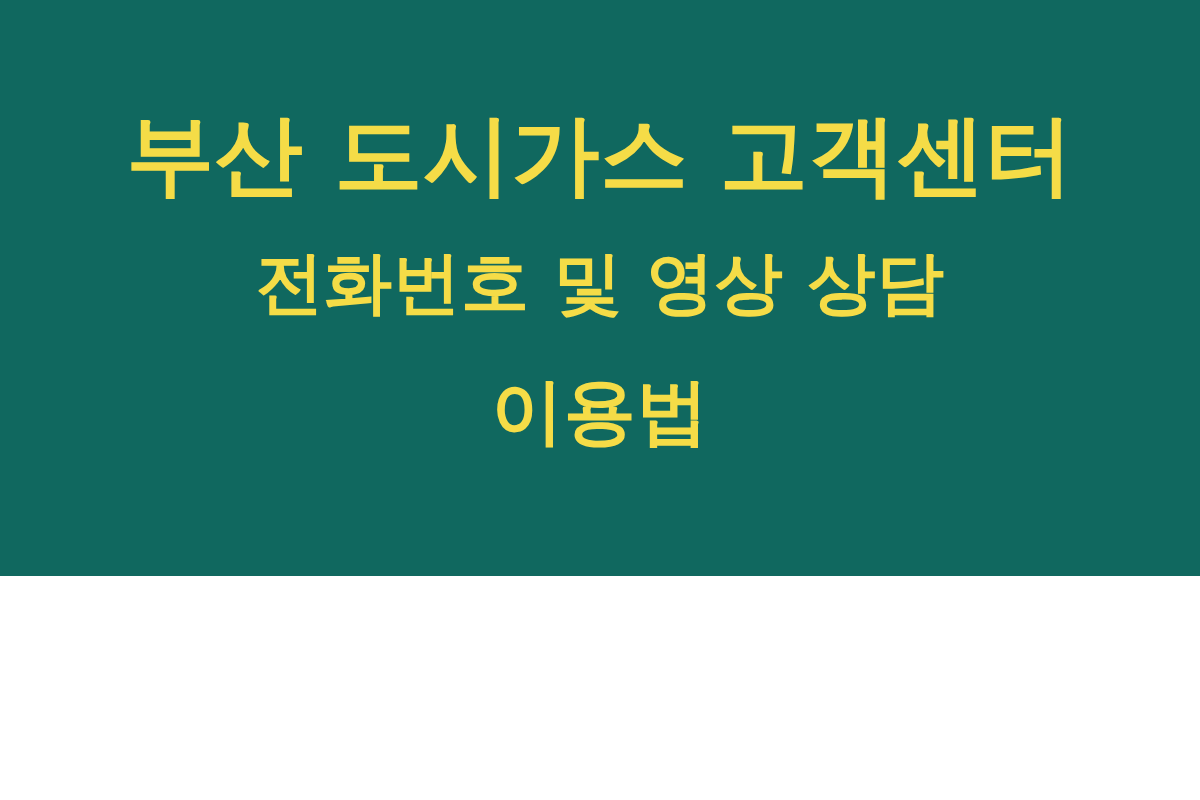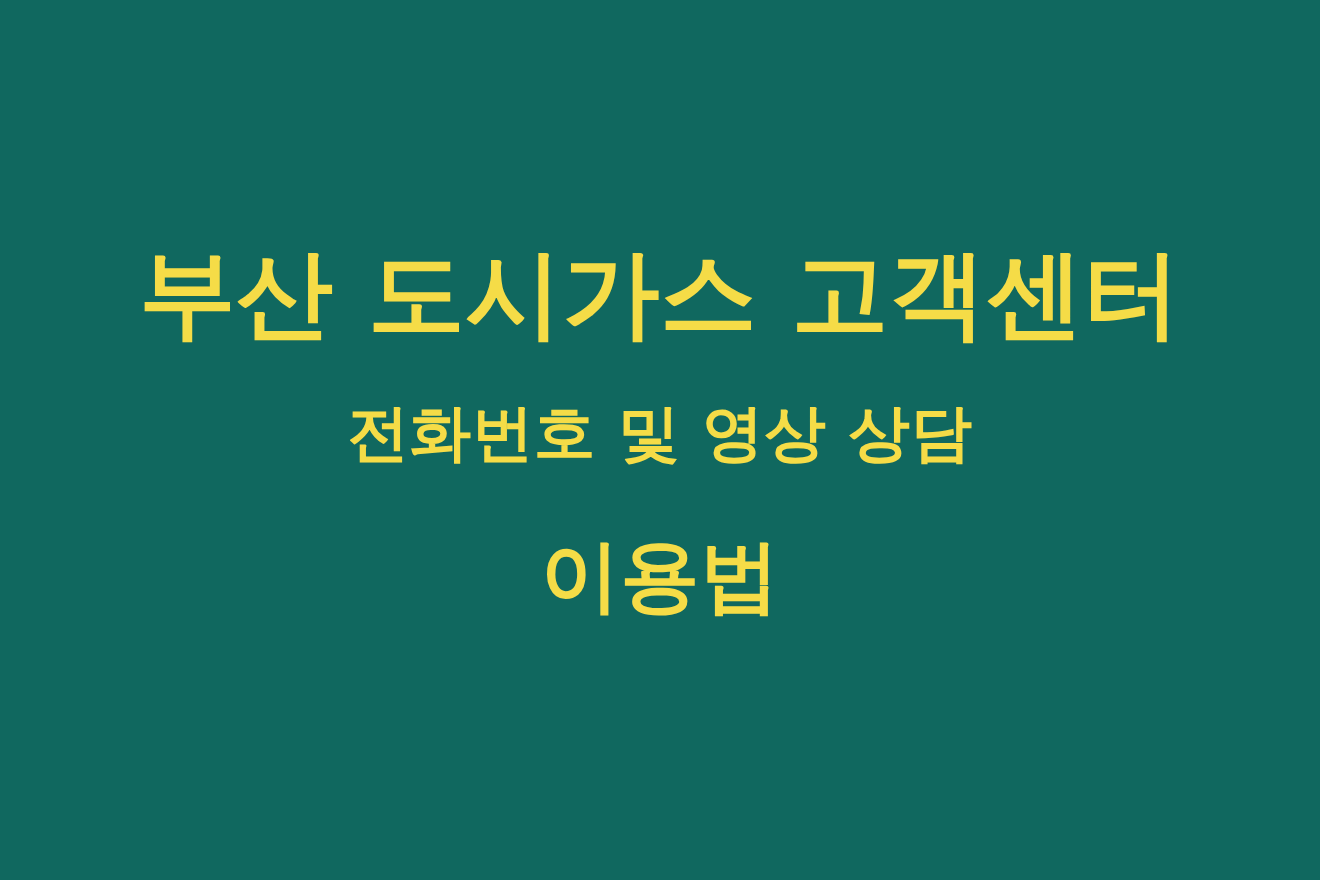--- a/index.html
+++ b/index.html
@@ -12,21 +12,21 @@
     width: 1200px;
     height: 800px;
     overflow: hidden;
     font-family: "DejaVu Sans", "Liberation Sans", sans-serif;
   }
 
   #thumbnail-card {
     position: relative;
     box-sizing: border-box;
     width: 1200px;
-    height: 800px;
+    height: 576px;
     background-color: #10685F;
     display: flex;
     align-items: center;
     justify-content: center;
     overflow: hidden;
   }
 
   #title-block {
     width: 1100px;
     text-align: center;
@@ -42,21 +42,21 @@
     font-size: 88px;
     line-height: 128px;
     letter-spacing: 0.5px;
     white-space: nowrap;
     
     -webkit-font-smoothing: antialiased;
     text-rendering: optimizeLegibility;
   }
 
   .title-line.line-1 { font-size: 88px; }
-  .title-line.line-2 { font-size: 56px; }
+  .title-line.line-2 { font-size: 68px; }
   .title-line.line-3 { font-size: 72px; }
 </style>
 </head>
 <body>
 
 <div id="thumbnail-card" style="background-color: rgb(16, 104, 95);">
 
   <div id="title-block">
 
     <span class="title-line line-1" style="color: rgb(245, 220, 71);">부산 도시가스 고객센터</span>

